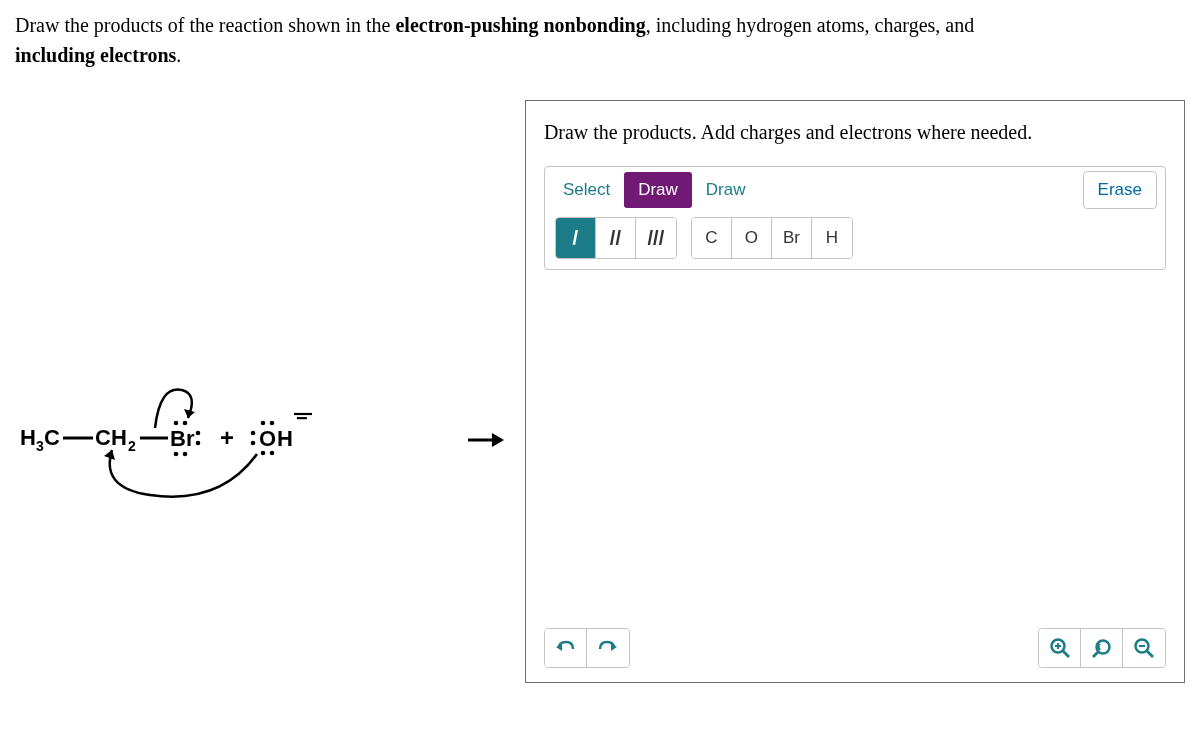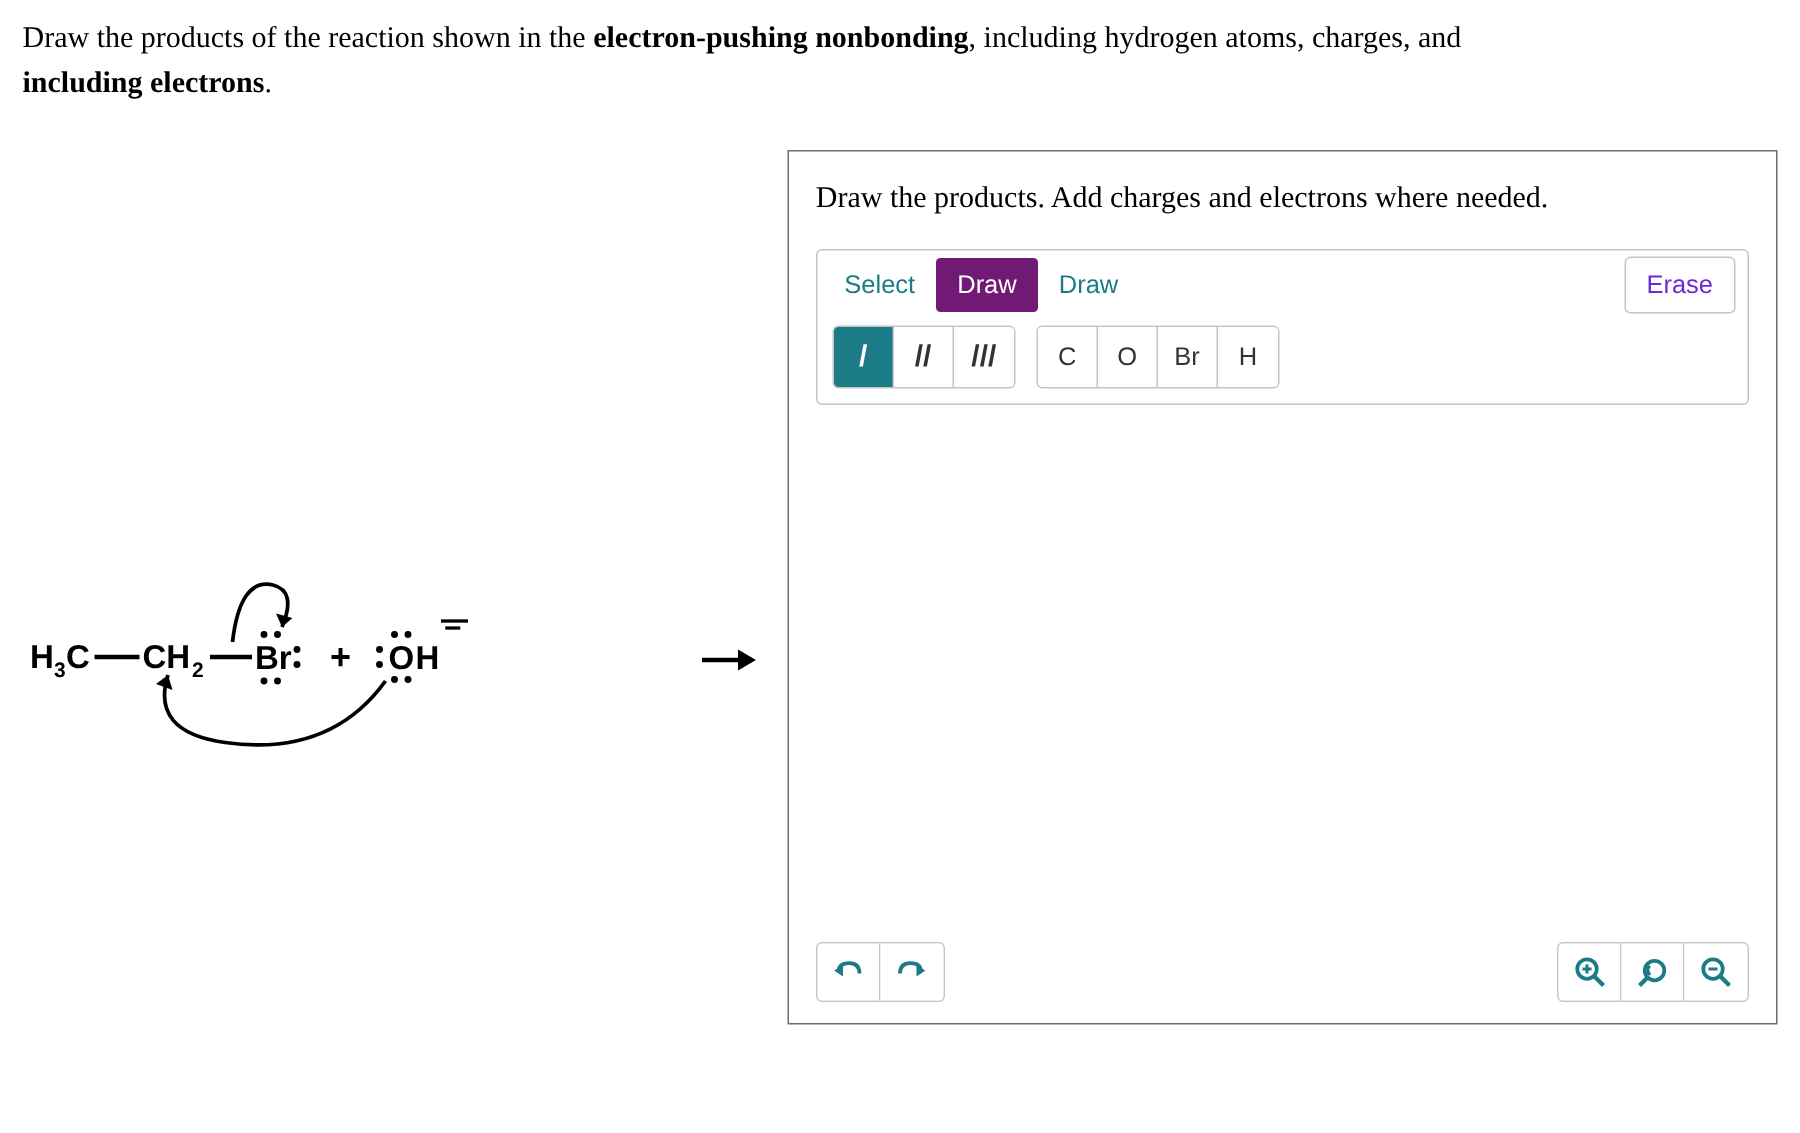--- a/index.html
+++ b/index.html
@@ -71,21 +71,21 @@
       border-radius: 3px;
     }
     .tab.active {
       background: #701a75;
       color: #fff;
     }
     .erase-btn {
       margin-left: auto;
       padding: 8px 14px;
       font-size: 17px;
-      color: #6d28d9;
+      color: #0369a1;
       border: 1px solid #c4c4c4;
       border-radius: 4px;
       cursor: pointer;
       background: #fff;
     }
     .bond-row {
       display: flex;
       gap: 0;
       margin-left: 6px;
     }

